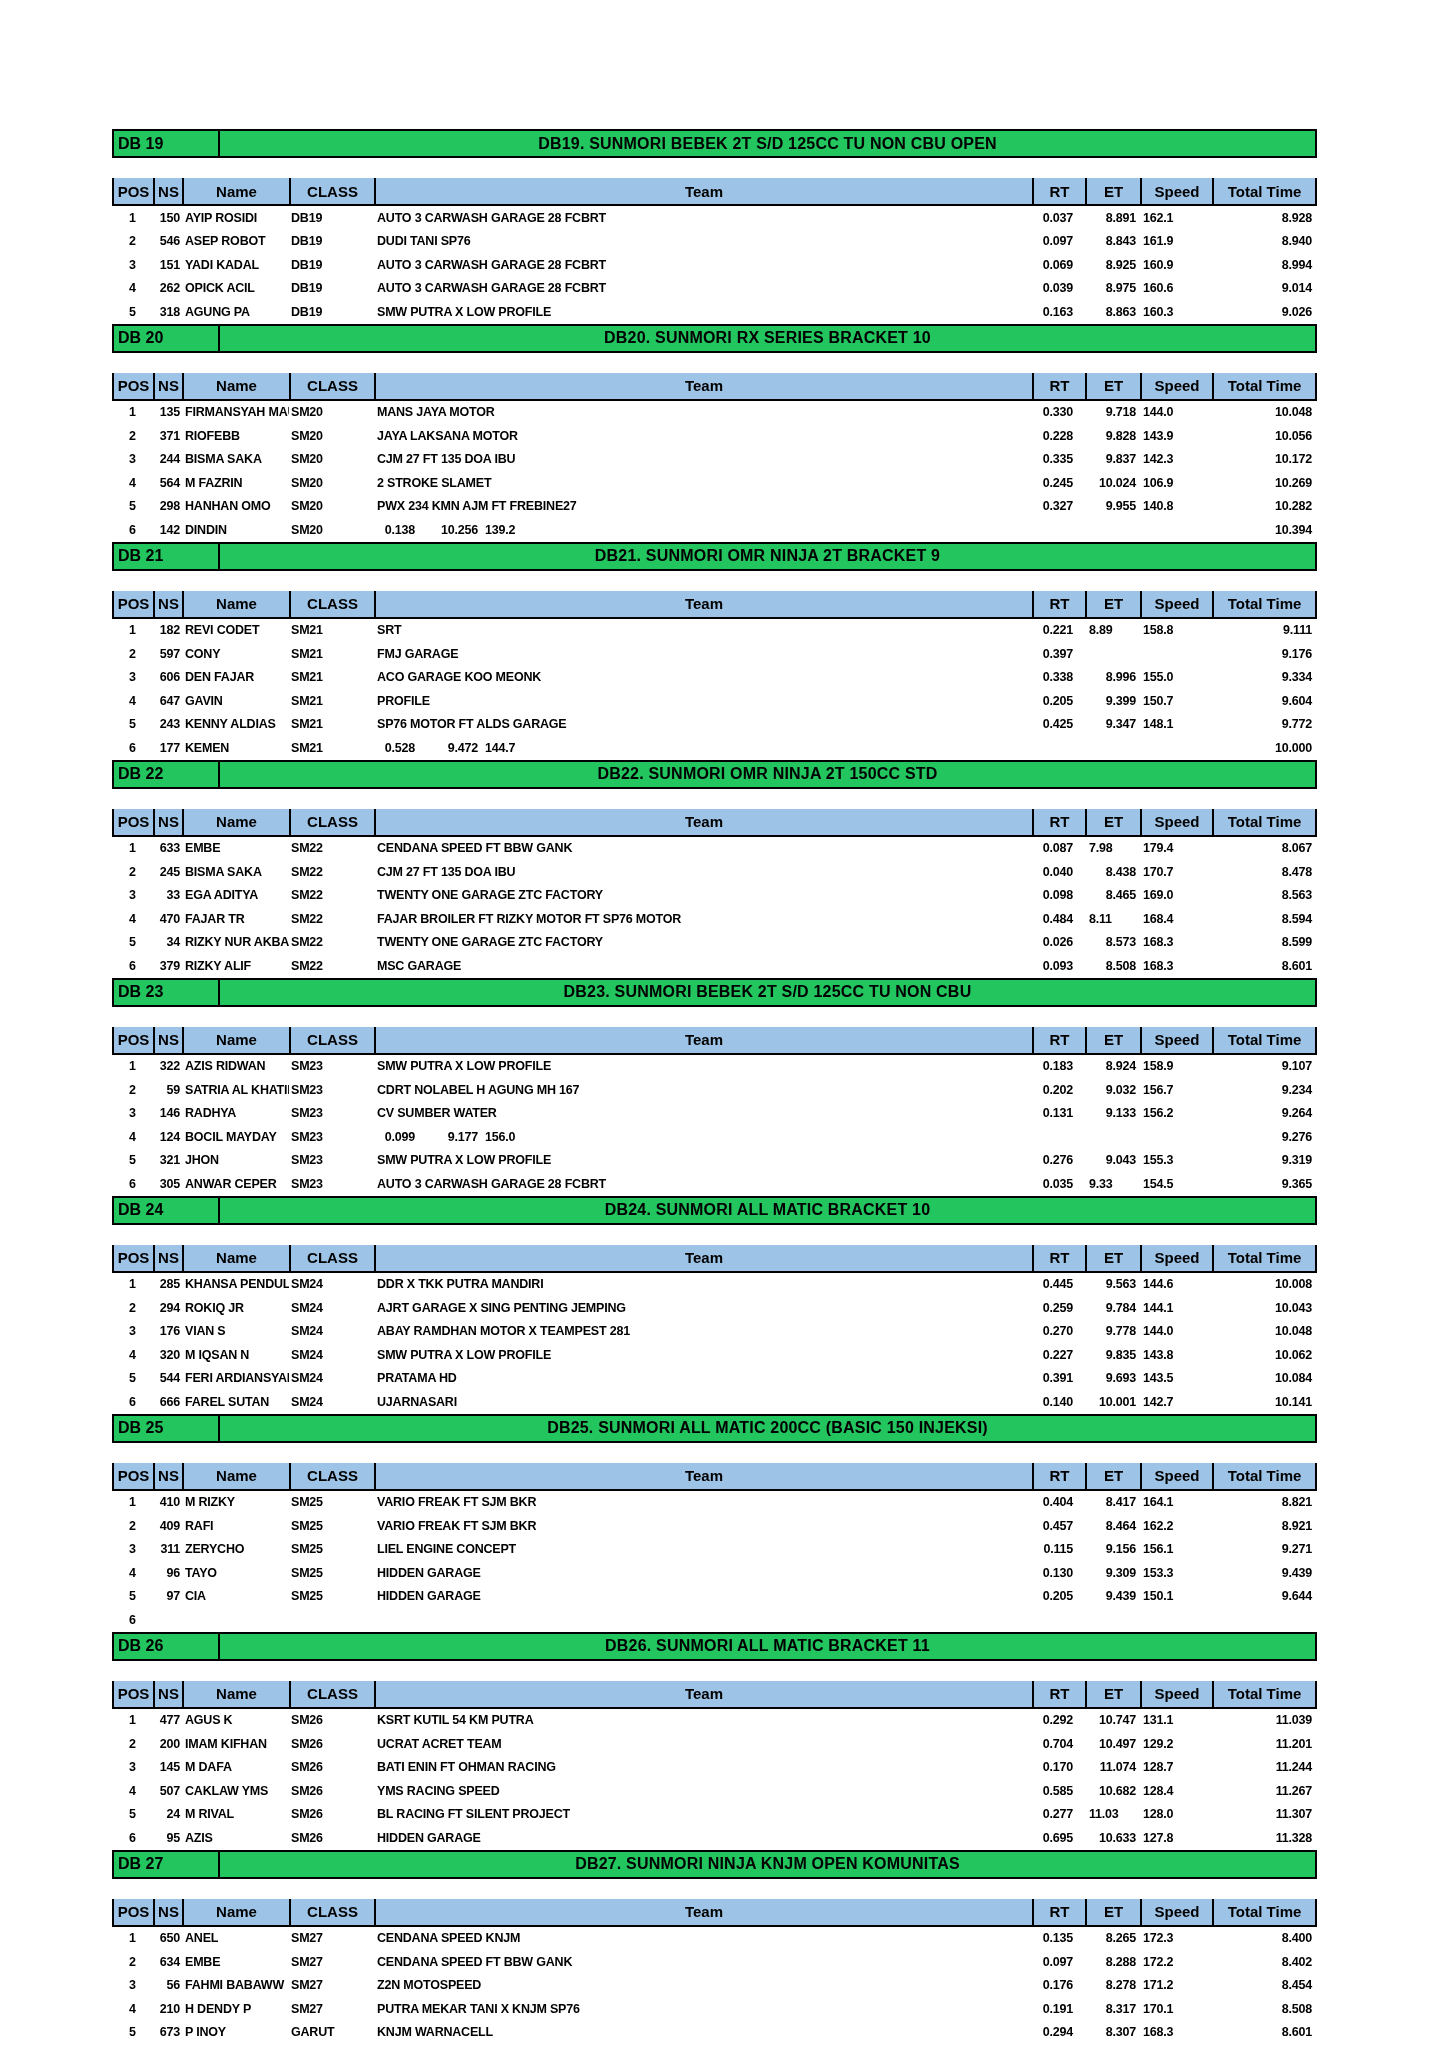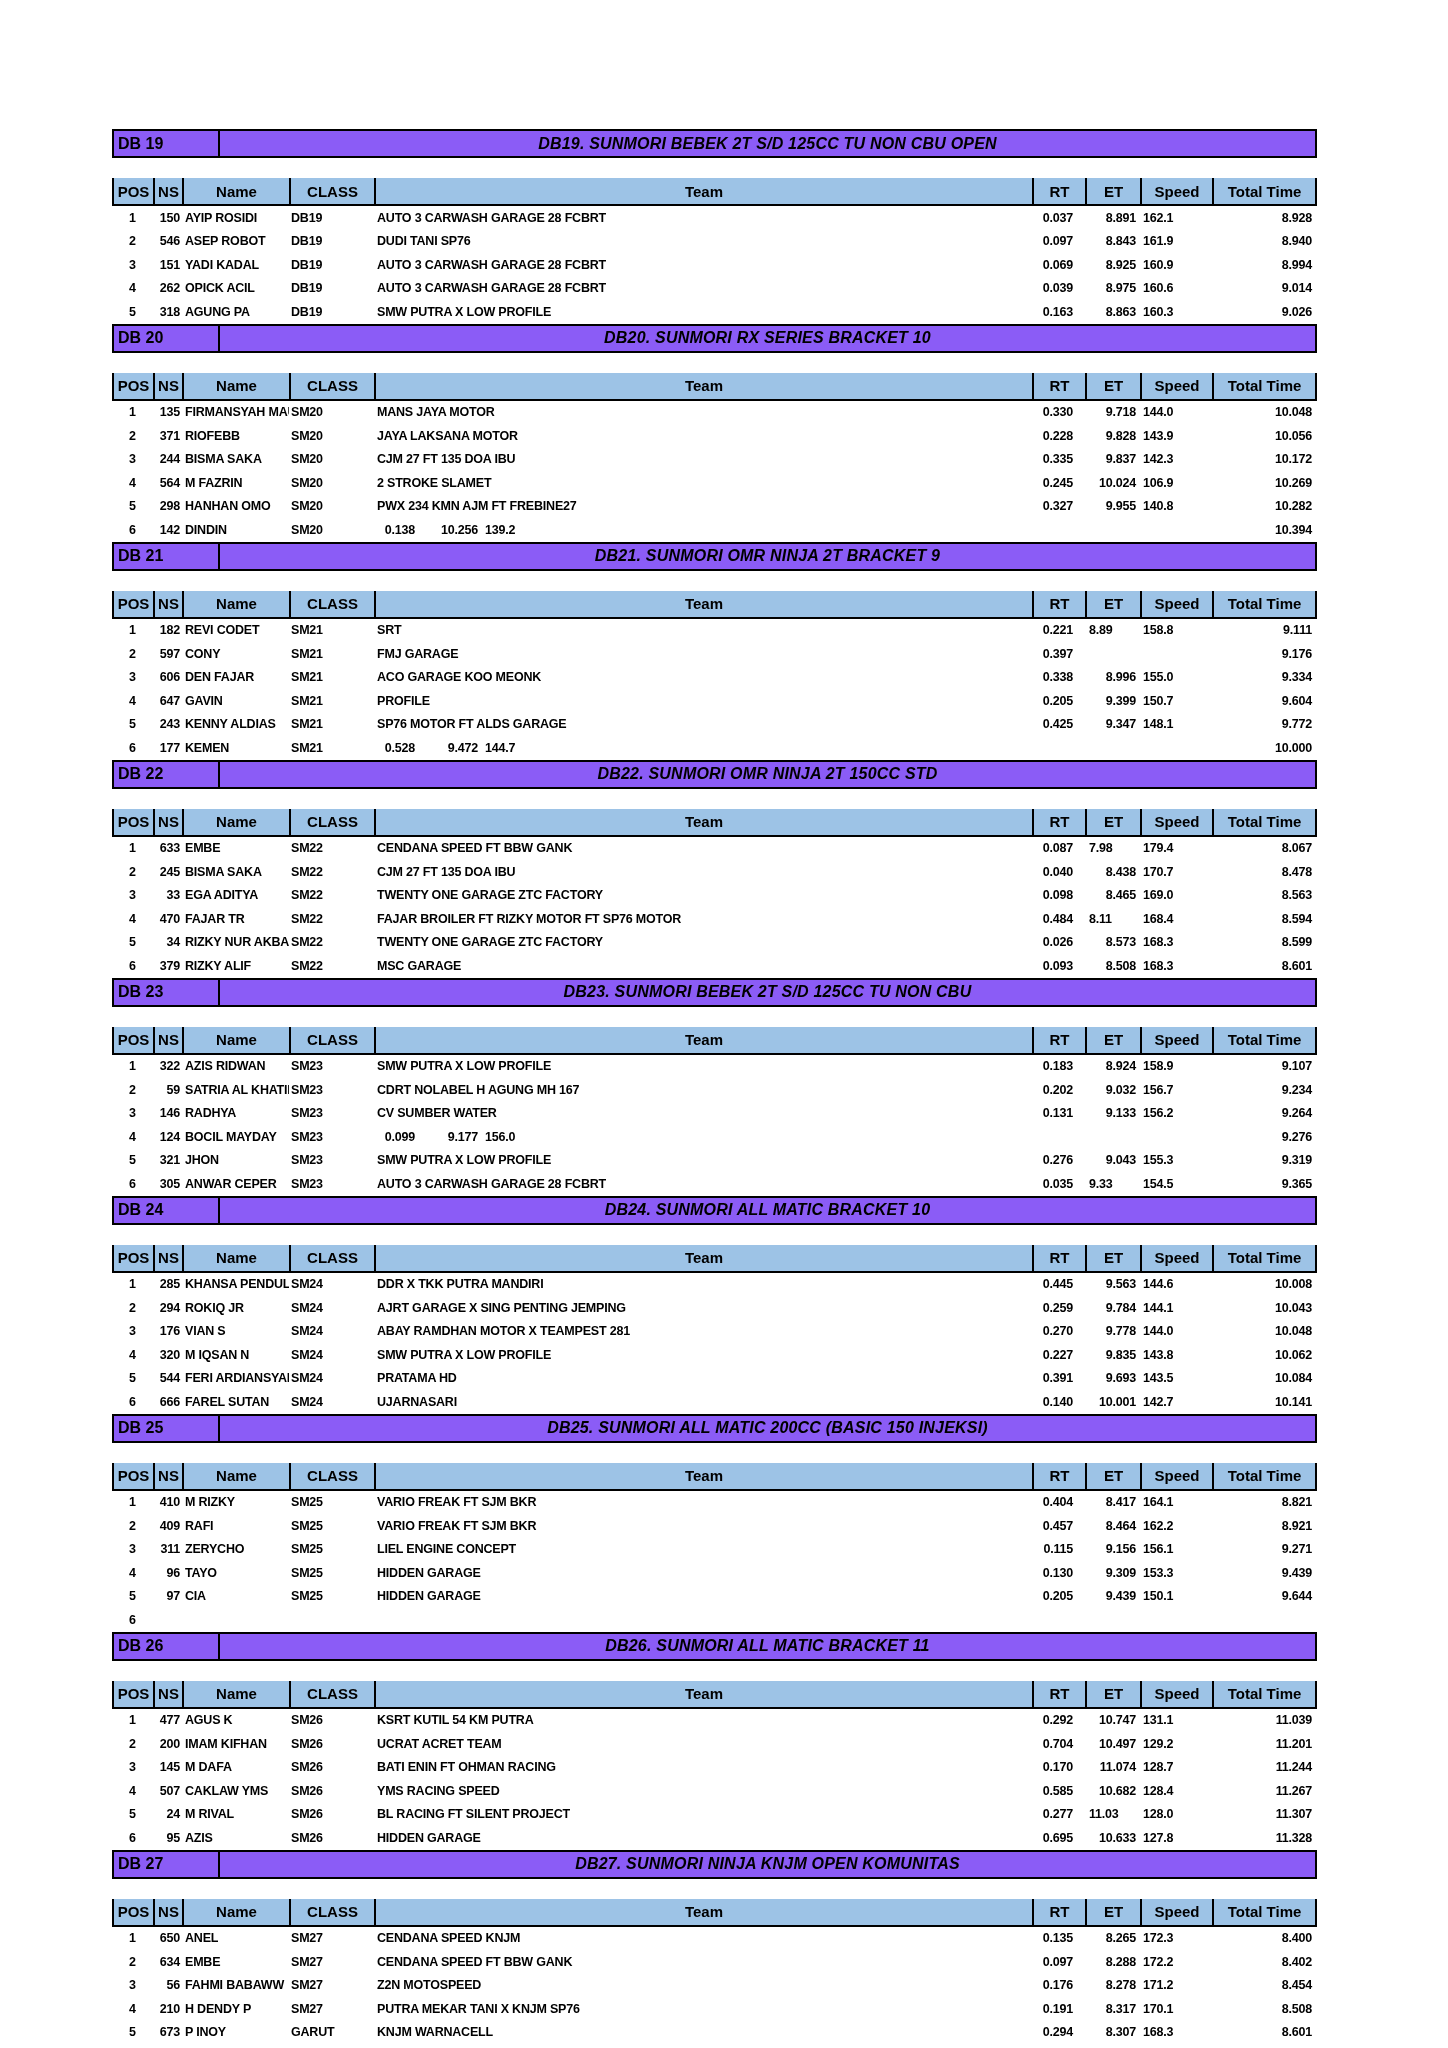--- a/index.html
+++ b/index.html
@@ -2,26 +2,26 @@
 <html><head>
 <meta charset="utf-8">
 <style>
   html,body{margin:0;padding:0;}
   body{width:1448px;height:2048px;background:#ffffff;overflow:hidden;
        font-family:"Liberation Sans",sans-serif;font-weight:700;color:#000;}
   .page{position:relative;width:1448px;height:2048px;background:#fff;}
   .sheet{position:absolute;left:112px;top:129px;width:1205px;}
   .section{width:1205px;}
   
-  .band{display:flex;height:29px;background:#8b5cf6;}
+  .band{display:flex;height:29px;background:#22c55e;}
   .band-label{width:108px;box-sizing:border-box;border:2.5px solid #000;
       display:flex;align-items:center;padding-left:4px;font-size:16px;}
   .band-title{flex:1;box-sizing:border-box;border:2.5px solid #000;border-left:none;
       display:flex;align-items:center;justify-content:center;font-size:16px;letter-spacing:.2px;
-      white-space:nowrap;overflow:hidden;font-style:italic;}
+      white-space:nowrap;overflow:hidden;}
   
   .hdr{display:flex;height:28px;background:#9DC3E6;box-sizing:border-box;
       border-left:2.5px solid #000;border-bottom:2.5px solid #000;margin-top:20px;}
   .hcell{box-sizing:border-box;border-right:2.5px solid #000;
       display:flex;align-items:center;justify-content:center;font-size:15px;overflow:hidden;}
   
   .row{display:flex;height:23.5px;}
   .cell{box-sizing:border-box;display:flex;align-items:center;font-size:12.5px;
       letter-spacing:-0.2px;white-space:nowrap;overflow:hidden;}
   .c0{width:41px;justify-content:center;}

